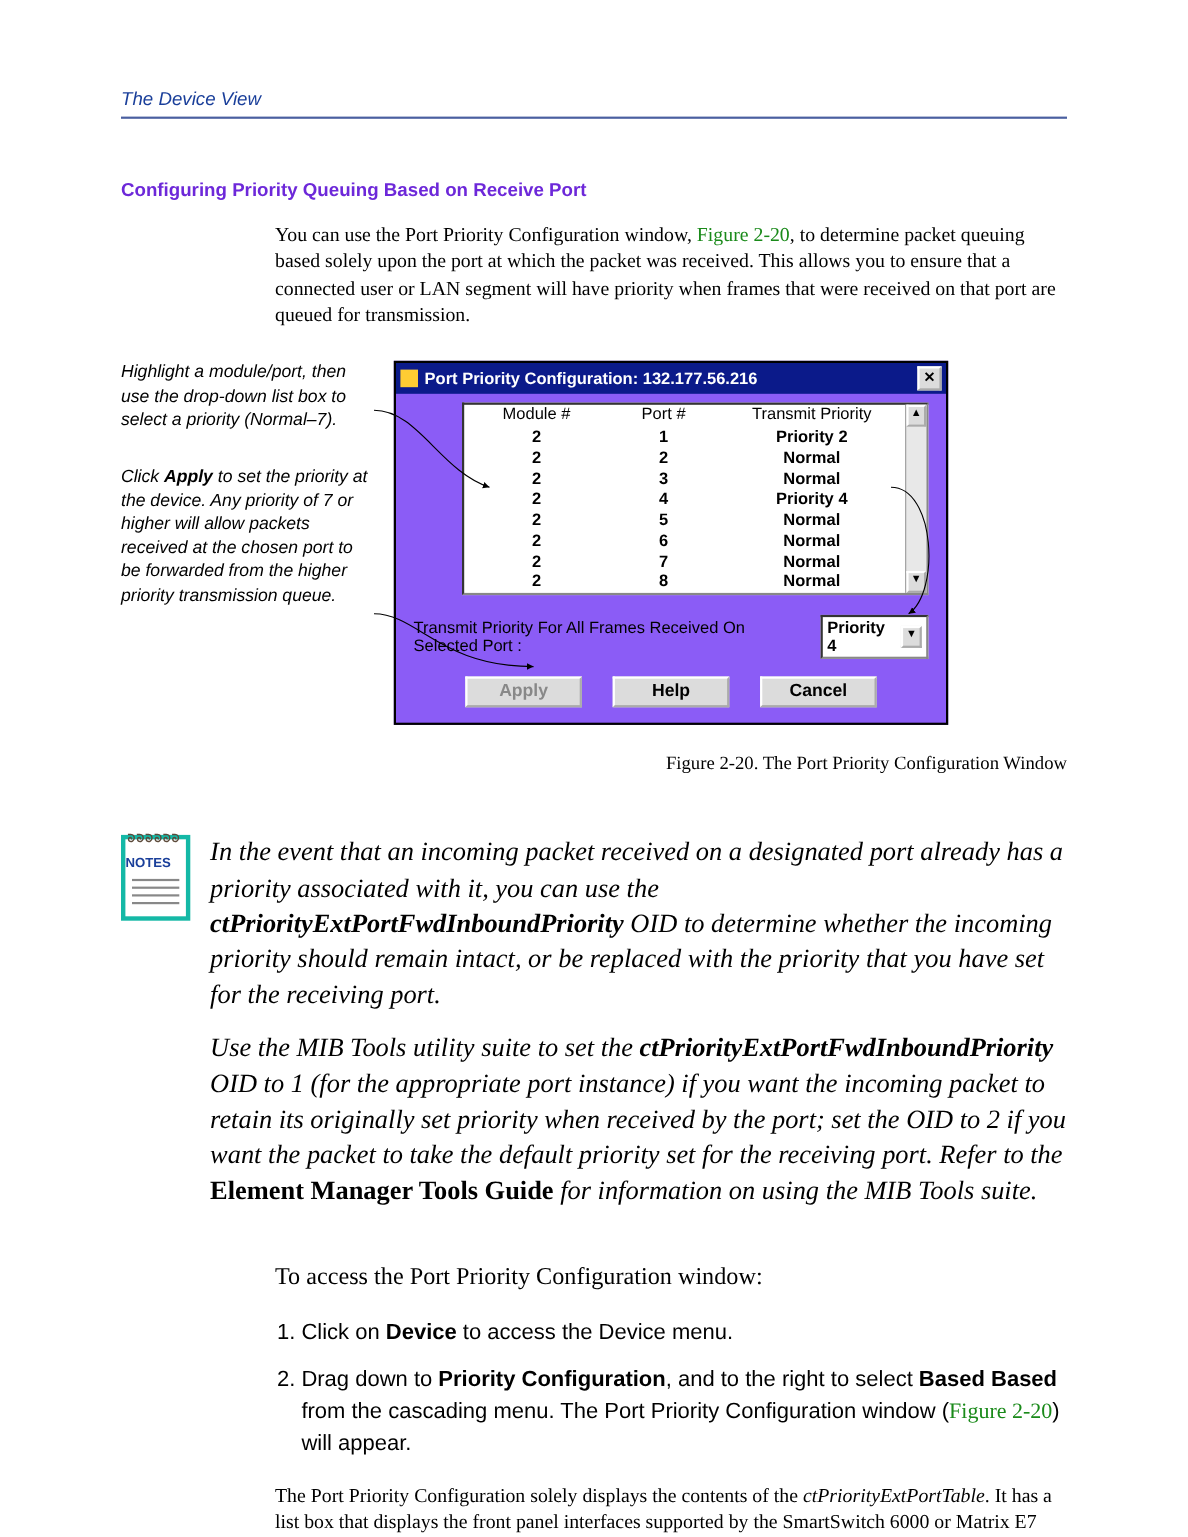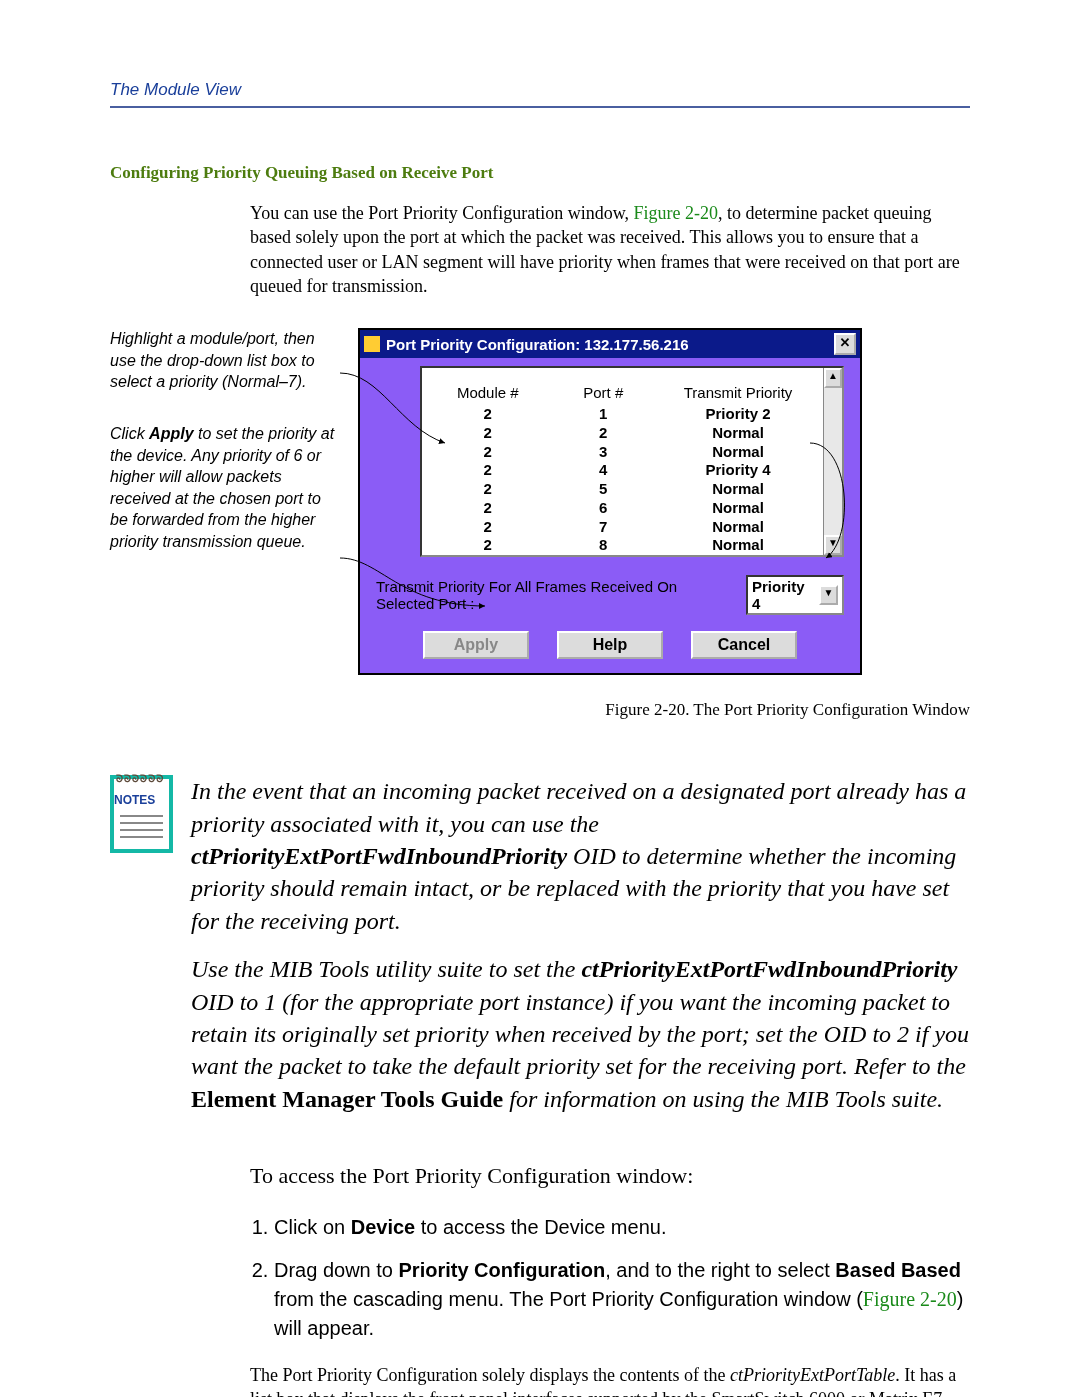--- a/index.html
+++ b/index.html
@@ -19,22 +19,22 @@
   .header-title {
     color: #1a3f9a;
     font-style: italic;
     font-family: Arial, Helvetica, sans-serif;
     font-size: 17px;
     border-bottom: 2px solid #4a5fa0;
     padding-bottom: 6px;
     margin-bottom: 55px;
   }
   .section-heading {
-    color: #4d7c0f;
-    font-family: Liberation Serif, serif;
+    color: #6d28d9;
+    font-family: Liberation Sans, sans-serif;
     font-weight: bold;
     font-size: 17px;
     margin-bottom: 10px;
   }
   .intro-para {
     margin-left: 140px;
     font-size: 18px;
     line-height: 1.35;
     margin-bottom: 30px;
   }
@@ -91,21 +91,21 @@
     border: 2px inset #888;
     background: #fff;
     font-size: 15px;
   }
   .list-cols { flex: 1; }
   .list-header, .list-row {
     display: grid;
     grid-template-columns: 1.2fr 1.2fr 1.6fr;
     padding: 0 8px;
   }
-  .list-header { font-weight: normal; padding-top: 16px; padding-bottom: 4px; }
+  .list-header { font-weight: normal; padding-top: 0; padding-bottom: 4px; }
   .list-header span { text-align: center; }
   .list-row span { text-align: center; font-weight: bold; }
   .list-row { line-height: 1.25; }
   .scrollbar {
     width: 18px;
     background: #e0e0e0;
     border-left: 1px solid #888;
     display: flex; flex-direction: column;
   }
   .sb-btn {
@@ -182,33 +182,33 @@
     padding-top: 6px;
     font-style: italic; color:#1a3f9a;
     font-family: Arial, Helvetica, sans-serif; font-size:17px;
   }
 </style>
 </head>
 <body>
 
 <div class="page">
 
-  <div class="header-title">The Module View</div>
+  <div class="header-title">The Device View</div>
 
   <div class="section-heading">Configuring Priority Queuing Based on Receive Port</div>
 
   <p class="intro-para">
     <span>You can use the Port Priority Configuration window, </span><span class="fig-link">Figure 2-20</span><span>, to determine packet queuing based solely upon the port at which the packet was received. This allows you to ensure that a connected user or LAN segment will have priority when frames that were received on that port are queued for transmission.</span>
   </p>
 
   <div class="figure-block" style="position:relative;">
     <div class="annotations">
       <p>Highlight a module/port, then use the drop-down list box to select a priority (Normal–7).</p>
       <p>
-        <span>Click </span><b>Apply</b><span> to set the priority at the device. Any priority of 6 or higher will allow packets received at the chosen port to be forwarded from the higher priority transmission queue.</span>
+        <span>Click </span><b>Apply</b><span> to set the priority at the device. Any priority of 7 or higher will allow packets received at the chosen port to be forwarded from the higher priority transmission queue.</span>
       </p>
 
       <svg class="arrow-svg" width="560" height="320" style="left:200px; top:-10px;">
         <defs>
           <marker id="ah" markerWidth="8" markerHeight="8" refX="6" refY="3" orient="auto">
             <path d="M0,0 L6,3 L0,6 Z" fill="#000"></path>
           </marker>
         </defs>
         <path d="M30,55 C70,55 90,110 135,125" stroke="#000" fill="none" marker-end="url(#ah)"></path>
         <path d="M30,240 C70,240 90,288 175,288" stroke="#000" fill="none" marker-end="url(#ah)"></path>

